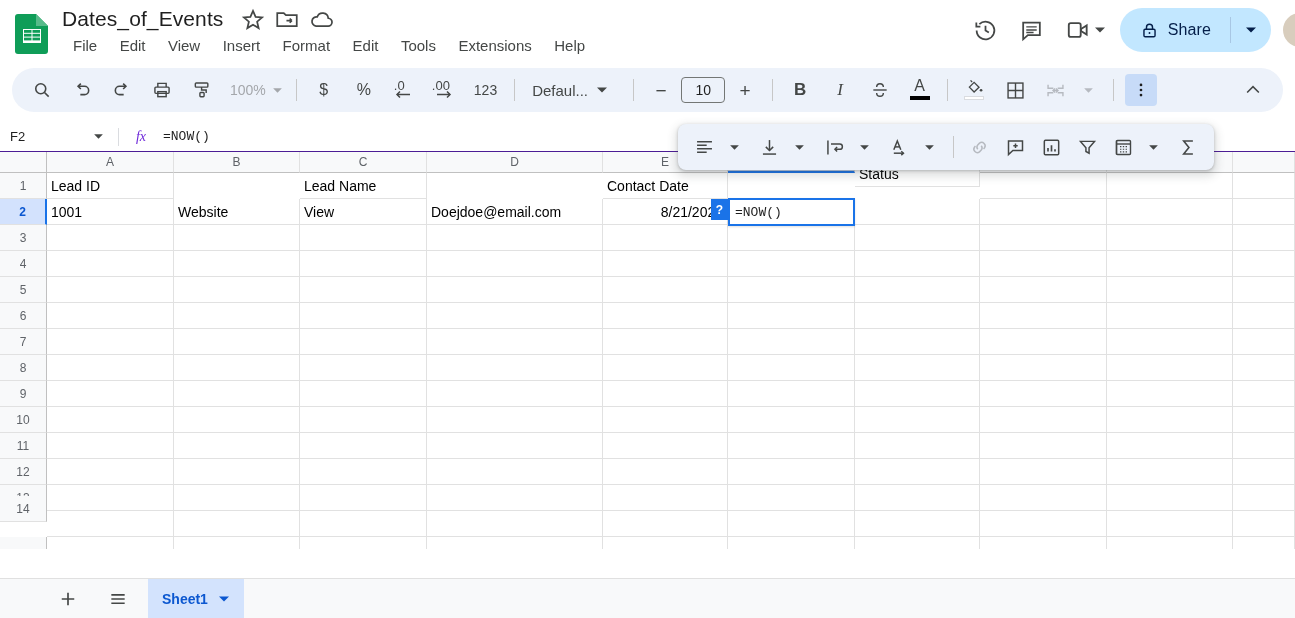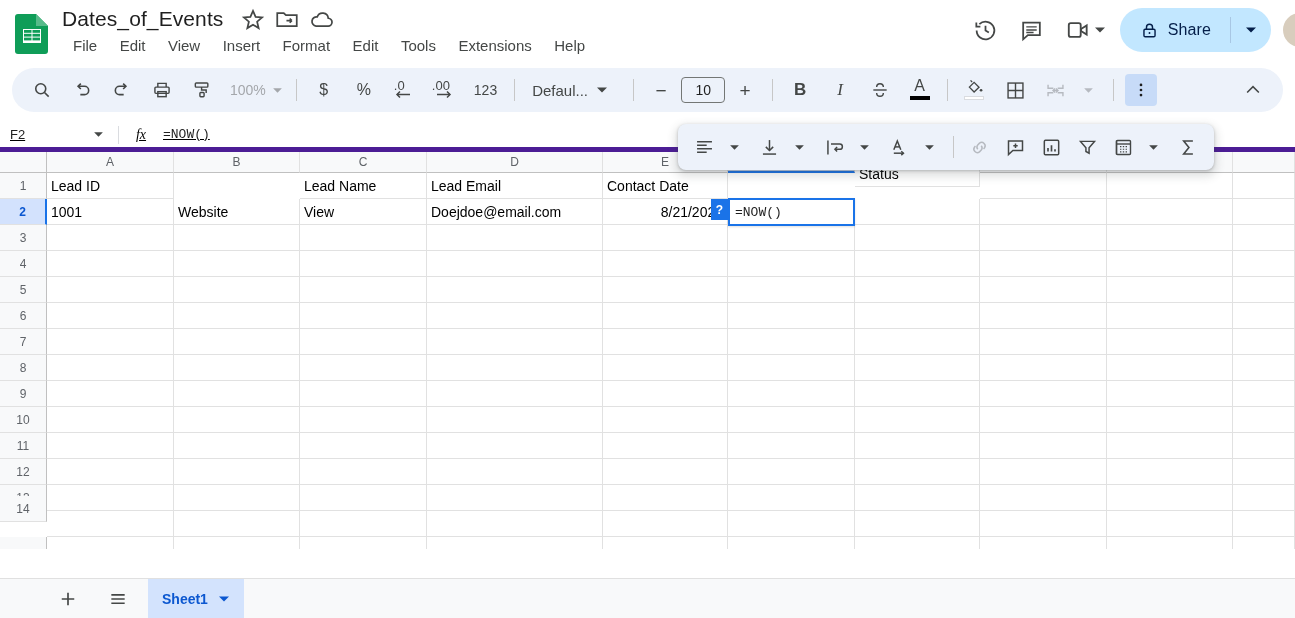--- a/index.html
+++ b/index.html
@@ -80,27 +80,27 @@
     box-shadow: 0 1px 3px rgba(60,64,67,.3), 0 4px 8px 3px rgba(60,64,67,.15);
     z-index: 30;
   }
   .ob { height: 32px; min-width: 30px; border-radius: 4px; display:flex; align-items:center; justify-content:center; cursor:pointer; color:#444746; margin: 0 3px; }
   .ob.dis { color: #b6bac0; }
   .ob-caret { margin-left: -3px; margin-right: 2px; }
 
   
   .formula-bar {
     position: relative; height: 30px; display: flex; align-items: center;
-    border-bottom: 5px solid #4c1d95; background: #fff; text-decoration: underline;
+    border-bottom: 1px solid #4c1d95; background: #fff;
   }
   .namebox { width: 118px; display: flex; align-items: center; padding-left: 10px; }
   .namebox .nb-val { font-size: 13px; color: #1f1f1f; flex: 1; }
   .namebox .nb-caret { padding-right: 14px; cursor: pointer; }
   .fb-sep { width: 1px; height: 18px; background: #dadce0; }
-  .fx { width: 44px; text-align:center; font-size: 14px; color: #000000; font-style: italic; font-family: "Liberation Serif", serif; cursor: pointer;}
+  .fx { width: 44px; text-align:center; font-size: 14px; color: #6d28d9; font-style: italic; font-family: "Liberation Serif", serif; cursor: pointer;}
   .fb-input { flex: 1; font-family: "Liberation Mono", monospace; font-size: 13px; color: #1f1f1f; cursor: text;}
 
   
   .grid-area { position: relative; height: 397px; overflow: hidden; background: #fff; }
   .colhdr-row { position: relative; height: 21px; background: #fff; }
   .corner {
     position: absolute; left: 0; top: 0; width: 47px; height: 21px;
     background: #f8f9fa; border-right: 1px solid #c0c0c0; border-bottom: 1px solid #c0c0c0;
   }
   .colhdr {
@@ -538,21 +538,20 @@
   <div class="rowhdr" style="top:229px;height:26px;">9</div>
   <div class="rowhdr" style="top:255px;height:26px;">10</div>
   <div class="rowhdr" style="top:281px;height:26px;">11</div>
   <div class="rowhdr" style="top:307px;height:26px;">12</div>
   <div class="rowhdr" style="top:333px;height:26px;">13</div>
   <div class="rowhdr" style="top:344px;height:26px;">14</div>
   <div class="rowhdr" style="top:385px;height:26px;"></div>
 
   <div class="cell" style="left:47px;top:21px;width:127px;height:26px;">Lead ID</div>
   <div class="cell" style="left:300px;top:21px;width:127px;height:26px;">Lead Name</div>
-  <div class="cell" style="left:427px;top:21px;width:176px;height:26px;">Lead Email</div>
   <div class="cell" style="left:603px;top:21px;width:125px;height:26px;">Contact Date</div>
   <div class="cell" style="left:855px;top:9px;width:125px;height:26px;">Status</div>
   <div class="cell" style="left:980px;top:21px;width:127px;height:26px;"></div>
   <div class="cell" style="left:1107px;top:21px;width:126px;height:26px;"></div>
   <div class="cell" style="left:1233px;top:21px;width:62px;height:26px;"></div>
 
   <div class="cell" style="left:47px;top:47px;width:127px;height:26px;">1001</div>
   <div class="cell" style="left:174px;top:47px;width:126px;height:26px;">Website</div>
   <div class="cell" style="left:300px;top:47px;width:127px;height:26px;">View</div>
   <div class="cell" style="left:427px;top:47px;width:176px;height:26px;">Doejdoe@email.com</div>

